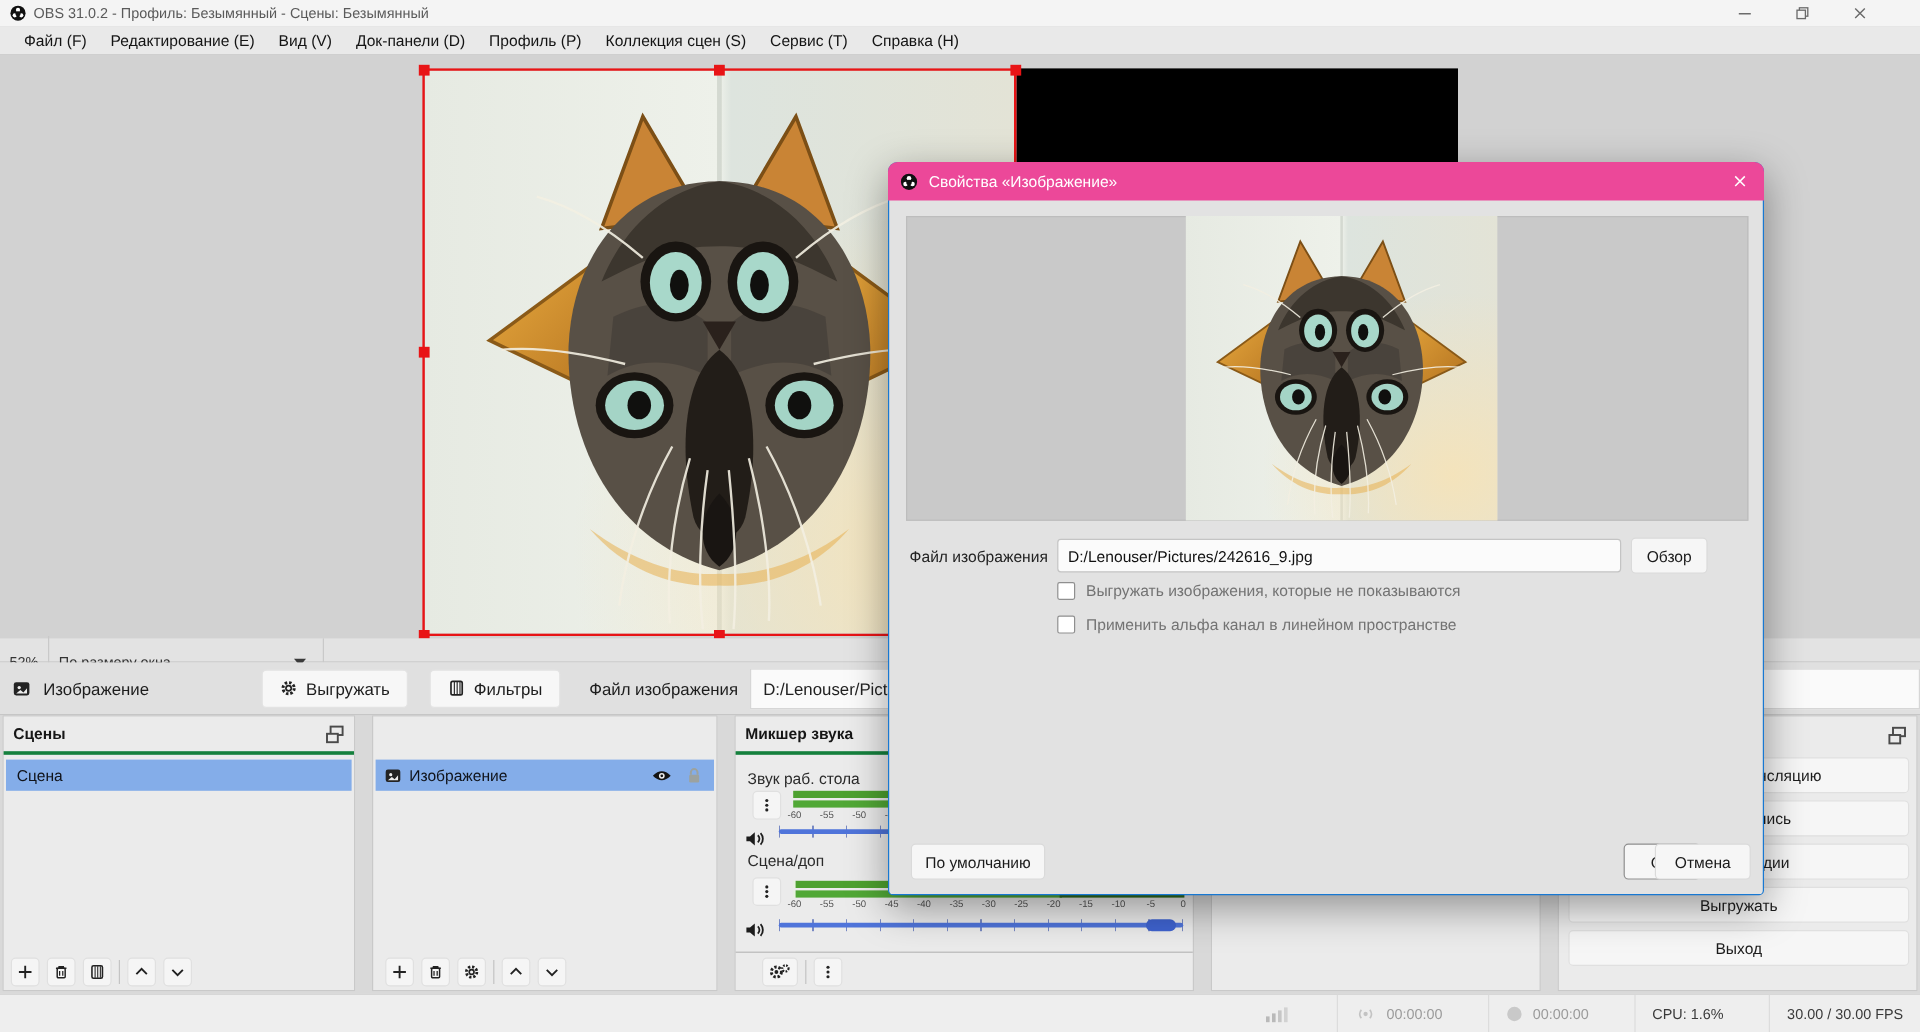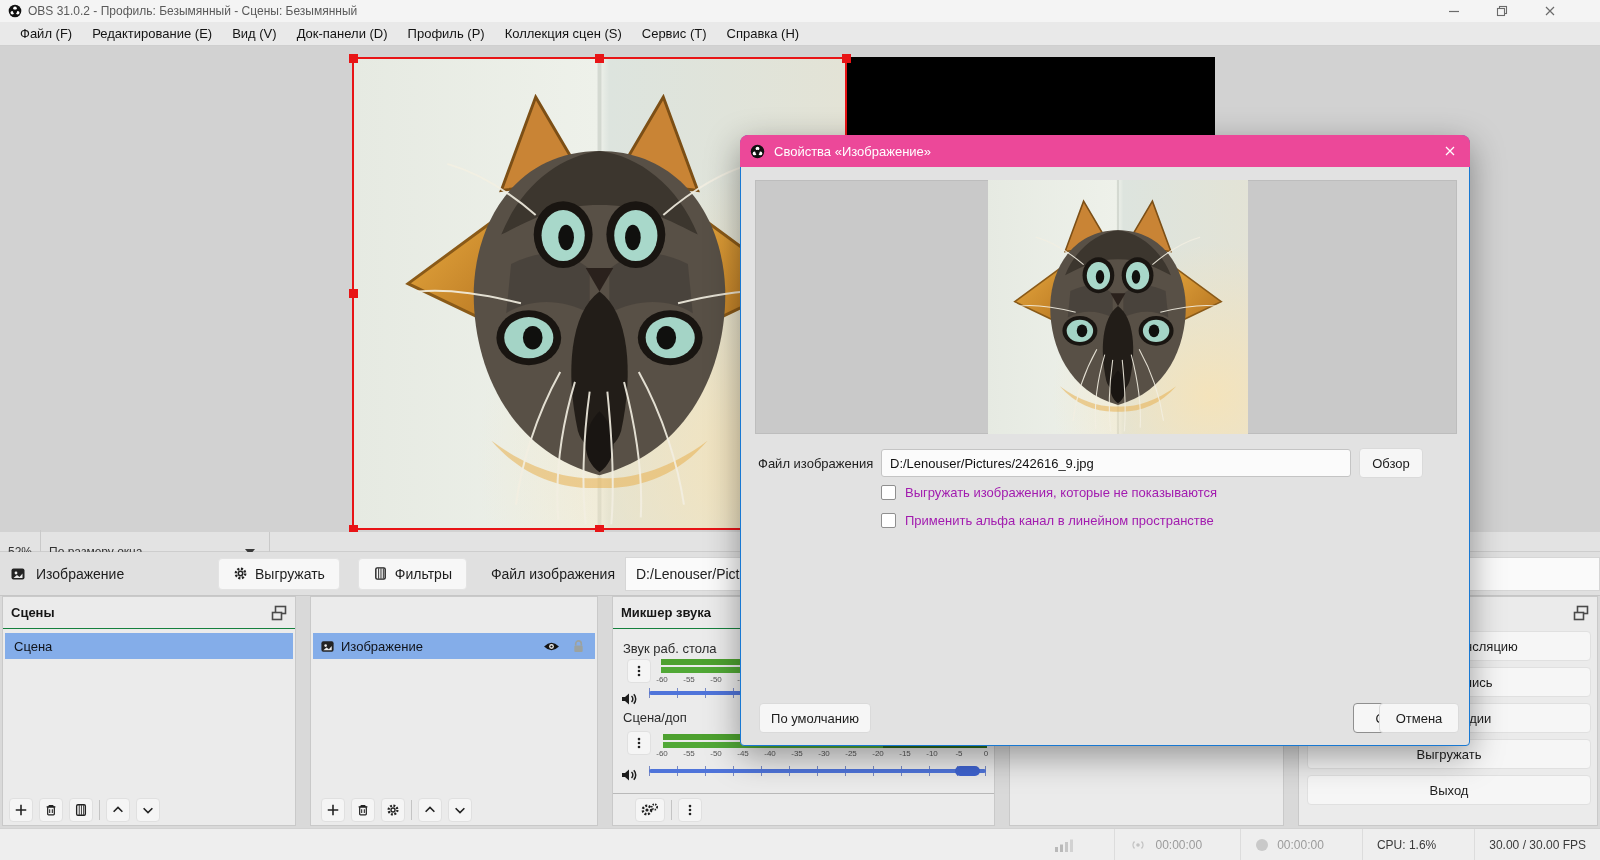--- a/index.html
+++ b/index.html
@@ -26,21 +26,21 @@
   #zoomrow .zcell { padding:12px 8px; height:20px; line-height:20px; border-right:1px solid #c9c9c9; }
   #fitcombo { display:flex; align-items:center; width:212px; justify-content:space-between; }
   .dd-arrow { width:0; height:0; border-left:5px solid transparent; border-right:5px solid transparent; border-top:6px solid #3a3a3a; margin-right:6px; }
   #srctoolbar { left:0; top:552px; width:1600px; height:44px; background:#e0e0e0; border-bottom:1px solid #c6c6c6; display:flex; align-items:center; font-size:14px; }
   .tb-btn { background:#f7f7f7; border:1px solid #e3e3e3; border-radius:4px; height:32px; display:flex; align-items:center; padding:0 14px; gap:7px; color:#1d1d1d; }
   .tb-field { background:#fafafa; border:1px solid #d6d6d6; height:34px; display:flex; align-items:center; padding:0 10px; color:#222; flex:1; }
 
   
   #docks { left:0; top:596px; width:1600px; height:232px; background:#d9d9d9; }
   .dock { position:absolute; top:0; height:230px; background:#ebebeb; border:1px solid #c9c9c9; }
-  .dock-head { position:absolute; left:0; top:0; right:0; height:32px; display:flex; align-items:center; justify-content:space-between; padding:0 8px; font-size:13px; font-weight:bold; color:#161616; border-bottom:1px solid #15803d; }
+  .dock-head { position:absolute; left:0; top:0; right:0; height:32px; display:flex; align-items:center; justify-content:space-between; padding:0 8px; font-size:13px; font-weight:bold; color:#161616; border-bottom:3px solid #15803d; }
   .row-sel { position:absolute; left:2px; right:2px; top:36px; height:26px; background:#84ade9; display:flex; align-items:center; font-size:13px; color:#10131a; }
   .dock-toolbar { position:absolute; left:0; bottom:2px; height:26px; display:flex; align-items:center; gap:6px; padding-left:6px; }
   .icon-btn { width:24px; height:24px; background:#f5f5f5; border:1px solid #e0e0e0; border-radius:4px; display:flex; align-items:center; justify-content:center; color:#2c2c2c; }
   .vsep { width:1px; height:20px; background:#c4c4c4; }
   .popout { opacity:.85; }
 
   
   .mix-name { position:absolute; left:10px; font-size:13px; color:#2b2b2b; }
   .meter { position:absolute; left:48px; width:326px; height:6px; }
   .tickrow { position:absolute; left:0; height:10px; font-size:8px; color:#555; }
@@ -61,21 +61,21 @@
 
   
   #dialog { left:740px; top:135px; width:730px; height:611px; background:#e2e2e2; border:1px solid #1878d2; border-radius:8px 8px 4px 4px; box-shadow:0 10px 34px rgba(0,0,0,.38); z-index:50; }
   #dlg-title { position:absolute; left:-1px; top:-1px; width:730px; height:32px; background:#ec4899; border-radius:8px 8px 0 0; display:flex; align-items:center; color:#fff; font-size:13px; }
   #dlg-preview { position:absolute; left:14px; top:44px; width:702px; height:254px; background:#c9c9c9; border:1px solid #bdbdbd; }
   #dlg-cat { position:absolute; left:232px; top:-1px; width:260px; height:254px; }
   #dlg-cat svg { width:100%; height:100%; display:block; }
   .dlg-label { position:absolute; font-size:13px; color:#222; }
   .dlg-field { position:absolute; background:#fbfbfb; border:1px solid #c4c4c4; border-radius:3px; height:28px; display:flex; align-items:center; padding:0 8px; font-size:13px; color:#111; }
   .dlg-btn { position:absolute; height:30px; background:#f6f6f6; border:1px solid #dadada; border-radius:4px; display:flex; align-items:center; justify-content:center; font-size:13px; color:#1b1b1b; }
-  .cbrow { position:absolute; left:140px; display:flex; align-items:center; gap:9px; font-size:13px; color:#a21caf; }
+  .cbrow { position:absolute; left:140px; display:flex; align-items:center; gap:9px; font-size:13px; color:#737373; }
   .cbbox { width:15px; height:15px; background:#fff; border:1px solid #8f8f8f; border-radius:2px; }
 </style>
 </head>
 <body>
 
 <svg width="0" height="0" style="position:absolute">
   <defs>
     <symbol id="i-obs" viewBox="0 0 16 16">
       <circle cx="8" cy="8" r="7.2" fill="#101010"></circle>
       <circle cx="8" cy="4.9" r="2" fill="#fff"></circle>

